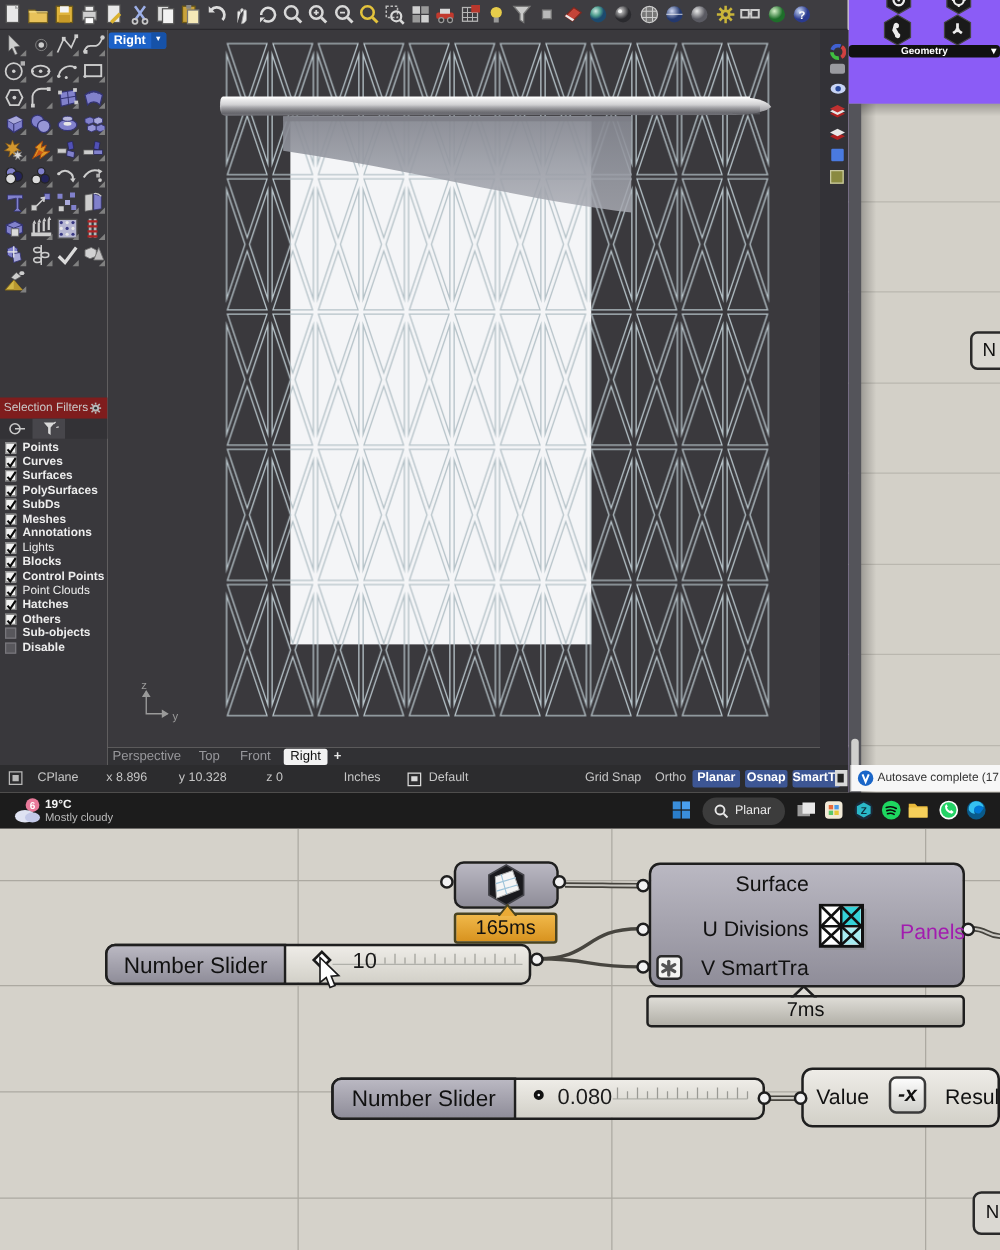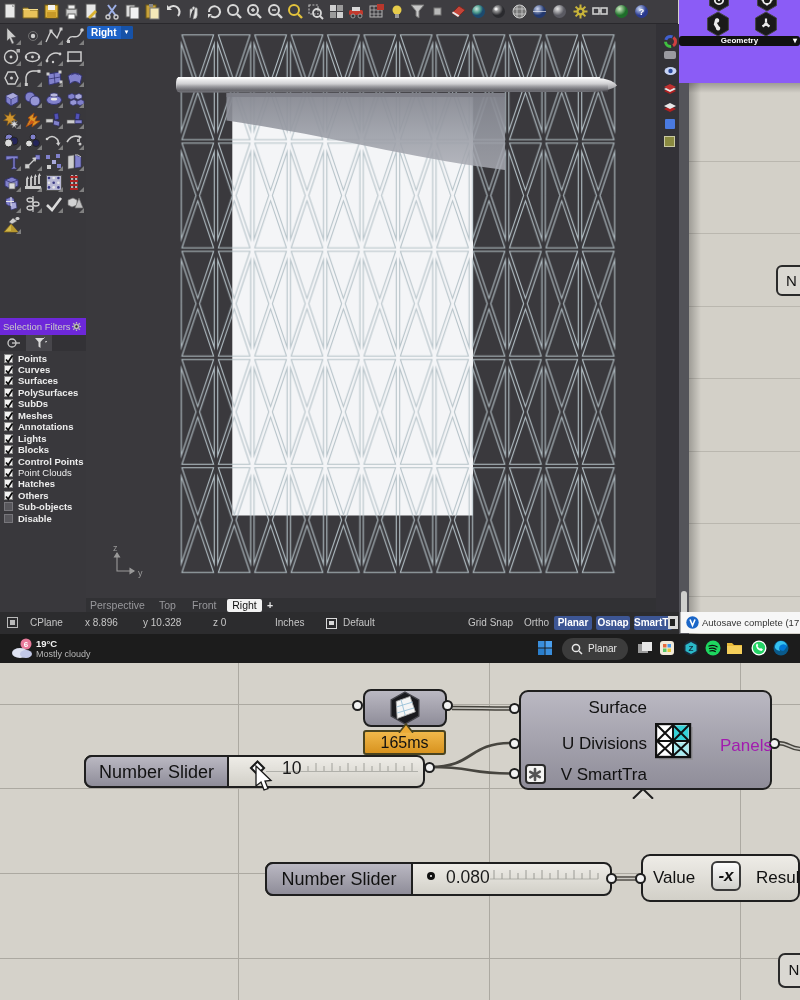--- a/index.html
+++ b/index.html
@@ -408,21 +408,21 @@
       <path d="M14 4 L18 14 L10 14 Z" fill="#d5d5d5" stroke="#777" stroke-width=".7"></path>
       <path d="M19 14 v5 h-5 z" fill="#8a8a8a"></path>
     </svg>
     <svg class="abs" style="left:2px;top:191px;opacity:.88" width="20" height="20" viewBox="0 0 20 20">
       <path d="M9 9 L16 17 L2 17 Z" fill="#e8c94a" stroke="#8a6a10" stroke-width=".8"></path>
       <path d="M9 9 L16 17 L9 17 Z" fill="#c9a52e"></path>
       <path d="M11 3 L15 6 L10 9 L7 7 Z" fill="#e2e2e2" stroke="#666" stroke-width=".6"></path>
       <rect x="13.5" y="2" width="4" height="3" rx="1.5" fill="#e2e2e2"></rect>
       <path d="M19 14 v5 h-5 z" fill="#8a8a8a"></path>
     </svg>
-    <div class="abs" style="left:0;top:294px;width:86px;height:17px;background:#6d28d9;color:#c9c9c9;font-size:9.5px;line-height:17px;padding-left:3px">Selection Filters<svg class="abs" style="right:5px;top:4px" width="9" height="9" viewBox="0 0 10 10">
+    <div class="abs" style="left:0;top:294px;width:86px;height:17px;background:#7f1d1d;color:#c9c9c9;font-size:9.5px;line-height:17px;padding-left:3px">Selection Filters<svg class="abs" style="right:5px;top:4px" width="9" height="9" viewBox="0 0 10 10">
         <circle cx="5" cy="5" r="3.1" fill="#b9b9b9"></circle>
         <circle cx="5" cy="5" r="1.3" fill="#2b2b2d"></circle>
         <rect x="4.3" y="-0.2" width="1.4" height="2" fill="#b9b9b9" transform="rotate(0 5 5)"></rect>
         <rect x="4.3" y="-0.2" width="1.4" height="2" fill="#b9b9b9" transform="rotate(45 5 5)"></rect>
         <rect x="4.3" y="-0.2" width="1.4" height="2" fill="#b9b9b9" transform="rotate(90 5 5)"></rect>
         <rect x="4.3" y="-0.2" width="1.4" height="2" fill="#b9b9b9" transform="rotate(135 5 5)"></rect>
         <rect x="4.3" y="-0.2" width="1.4" height="2" fill="#b9b9b9" transform="rotate(180 5 5)"></rect>
         <rect x="4.3" y="-0.2" width="1.4" height="2" fill="#b9b9b9" transform="rotate(225 5 5)"></rect>
         <rect x="4.3" y="-0.2" width="1.4" height="2" fill="#b9b9b9" transform="rotate(270 5 5)"></rect>
         <rect x="4.3" y="-0.2" width="1.4" height="2" fill="#b9b9b9" transform="rotate(315 5 5)"></rect>
@@ -480,21 +480,21 @@
       </svg>
       <span style="position:absolute;left:18px;top:0">Meshes</span>
     </div>
     <div class="abs" style="left:0;top:397.2px;width:86px;height:11.4px;color:#ededed;font-size:9.5px;font-weight:bold;line-height:11.4px">
       <span style="position:absolute;left:4px;top:1px;width:9px;height:9px;background:#f2f2f2;border:1px solid #888"></span>
       <svg class="abs" style="left:4px;top:1px" width="11" height="11" viewBox="0 0 11 11">
         <path d="M2 5.5 L4.2 8 L8.5 1.5" fill="none" stroke="#0a0a0a" stroke-width="1.7"></path>
       </svg>
       <span style="position:absolute;left:18px;top:0">Annotations</span>
     </div>
-    <div class="abs" style="left:0;top:408.6px;width:86px;height:11.4px;color:#ededed;font-size:9.5px;font-weight:bold;line-height:11.4px">
+    <div class="abs" style="left:0;top:408.6px;width:86px;height:11.4px;color:#ededed;font-size:9.5px;font-weight:normal;line-height:11.4px">
       <span style="position:absolute;left:4px;top:1px;width:9px;height:9px;background:#f2f2f2;border:1px solid #888"></span>
       <svg class="abs" style="left:4px;top:1px" width="11" height="11" viewBox="0 0 11 11">
         <path d="M2 5.5 L4.2 8 L8.5 1.5" fill="none" stroke="#0a0a0a" stroke-width="1.7"></path>
       </svg>
       <span style="position:absolute;left:18px;top:0">Lights</span>
     </div>
     <div class="abs" style="left:0;top:420.1px;width:86px;height:11.4px;color:#ededed;font-size:9.5px;font-weight:bold;line-height:11.4px">
       <span style="position:absolute;left:4px;top:1px;width:9px;height:9px;background:#f2f2f2;border:1px solid #888"></span>
       <svg class="abs" style="left:4px;top:1px" width="11" height="11" viewBox="0 0 11 11">
         <path d="M2 5.5 L4.2 8 L8.5 1.5" fill="none" stroke="#0a0a0a" stroke-width="1.7"></path>
@@ -810,20 +810,21 @@
         <line x1="8" y1="7.5" x2="3.2" y2="10.3"></line>
         <line x1="8" y1="7.5" x2="3.2" y2="4.8"></line>
         <line x1="8" y1="7.5" x2="8.0" y2="2.0"></line>
         <line x1="8" y1="7.5" x2="12.8" y2="4.7"></line>
         <line x1="8" y1="7.5" x2="12.8" y2="10.2"></line>
       </g>
     </svg>
     <svg class="abs" style="left:630px;top:125px" width="26" height="11" viewBox="0 0 26 11">
       <path d="M3 10.8 L13 1 L23 10.8" fill="#dedcd6" stroke="#1f1f1f" stroke-width="2"></path>
     </svg>
+    <div class="abs" style="left:517px;top:133px;width:255px;height:26px;background:linear-gradient(#dedcd6,#b2b0a8);border:2.2px solid #1f1f1f;border-radius:4px;color:#111;font-size:16px;text-align:center;line-height:22px">7ms</div>
     <div class="abs" style="left:265px;top:198.5px;width:347px;height:34px;border:2.2px solid #1f1f1f;background:linear-gradient(#eeece7,#d2d0c8);border-radius:8px"></div>
     <div class="abs" style="left:265px;top:198.5px;width:148px;height:34px;border:2.2px solid #1f1f1f;background:linear-gradient(#bab8c2,#8f8d99);border-radius:8px 0 0 8px;color:#111;font-size:18px;text-align:center;line-height:31px">Number Slider</div>
     <div class="abs" style="left:427px;top:209px;width:8px;height:8px;background:#fff;border:3.2px solid #111;border-radius:50%"></div>
     <span class="abs" style="left:446px;top:204px;font-size:17.5px;color:#1a1a1a">0.080</span>
     <svg class="abs" style="left:490px;top:205px" width="112" height="22" viewBox="0 0 112 22">
       <line x1="0" y1="11" x2="108" y2="11" stroke="#b0b0aa" stroke-width="1"></line>
       <line x1="4" y1="2" x2="4" y2="11" stroke="#9a9a94" stroke-width="1"></line>
       <line x1="12" y1="5" x2="12" y2="11" stroke="#9a9a94" stroke-width="1"></line>
       <line x1="20" y1="2" x2="20" y2="11" stroke="#9a9a94" stroke-width="1"></line>
       <line x1="28" y1="5" x2="28" y2="11" stroke="#9a9a94" stroke-width="1"></line>

